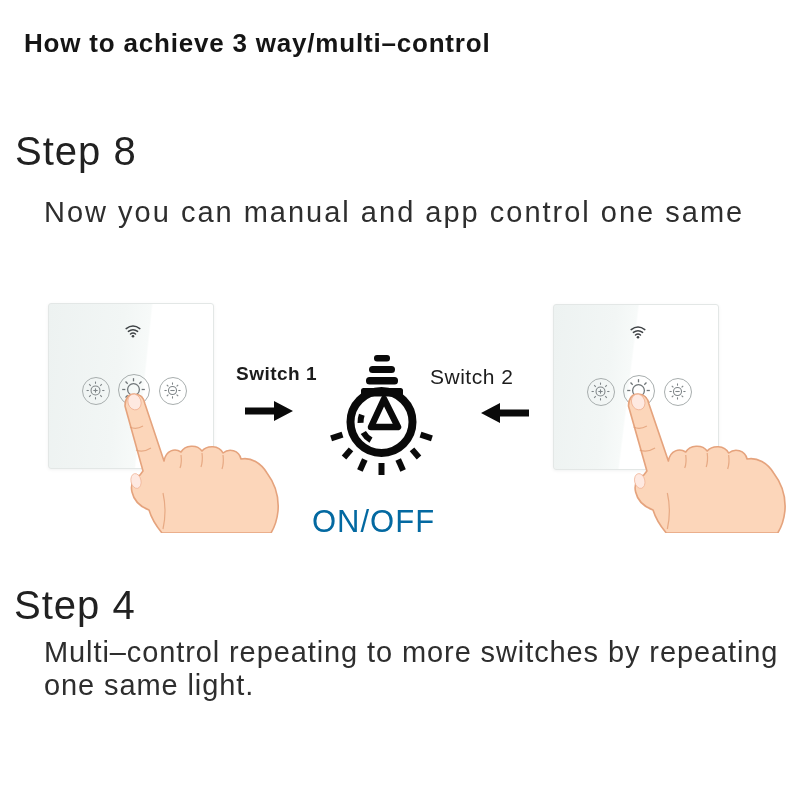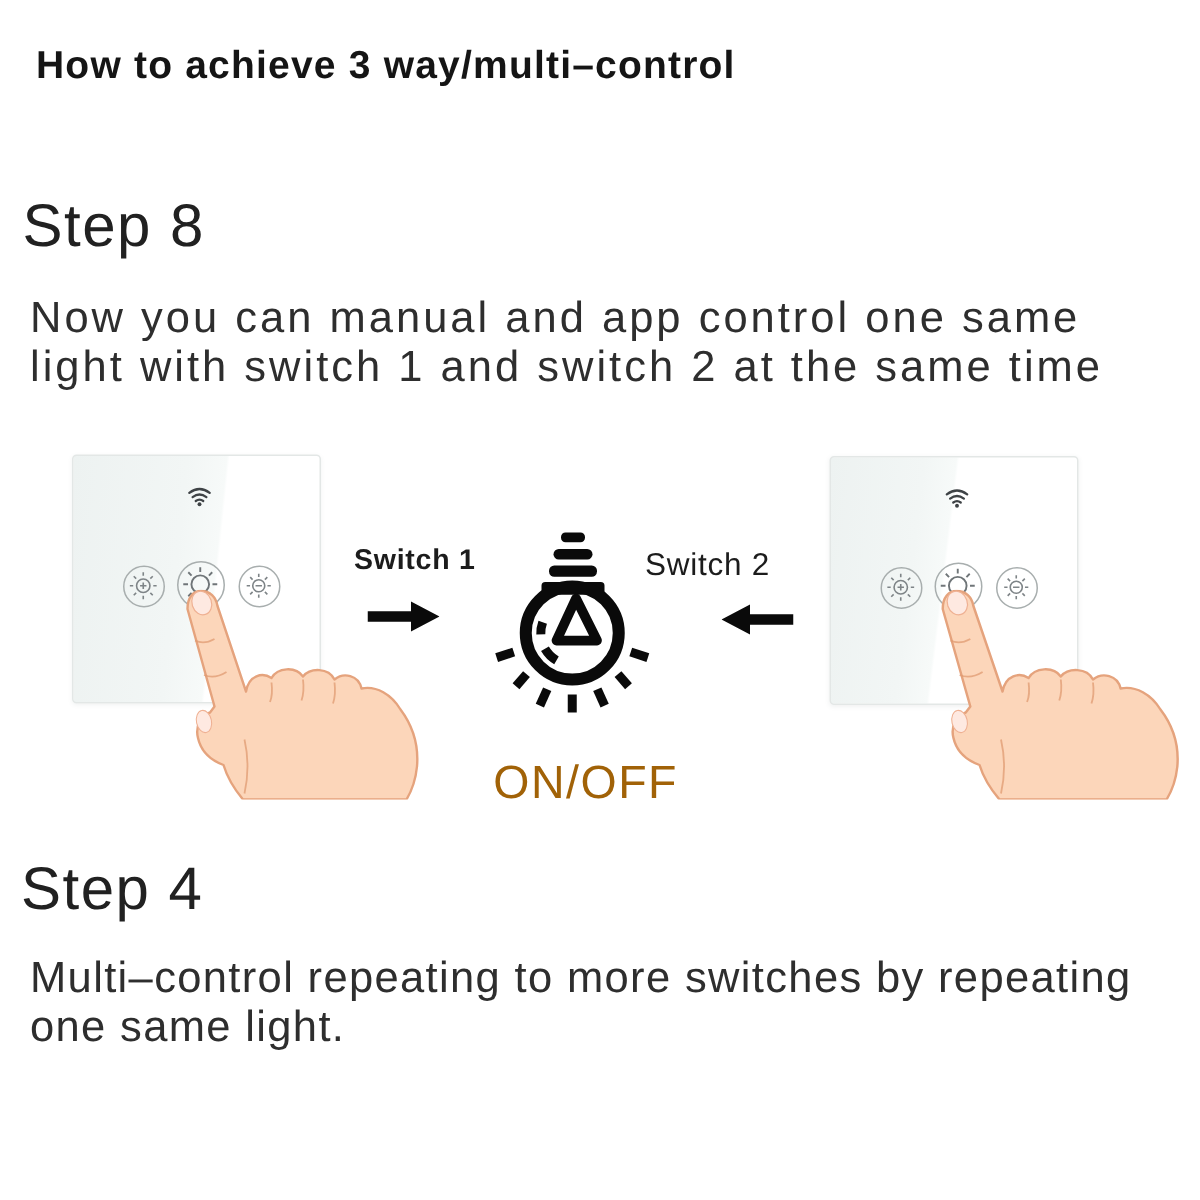--- a/index.html
+++ b/index.html
@@ -5,22 +5,22 @@
   html,body{margin:0;padding:0;background:#ffffff;}
   .page{
     position:relative;width:800px;height:800px;background:#ffffff;overflow:hidden;
     font-family:"Liberation Sans", sans-serif;color:#222;
   }
   .abs{position:absolute;}
   .nowrap{white-space:nowrap;}
   #title{left:24px;top:29px;font-size:26px;font-weight:700;letter-spacing:0.8px;color:#151515;line-height:1.15;}
   .step-heading{font-size:40px;font-weight:400;letter-spacing:1px;color:#212121;line-height:1;}
   #step3-heading{left:15px;top:131px;}
-  #step4-heading{left:14px;top:573px;}
-  .body-text{font-size:29px;font-weight:400;color:#2e2e2e;line-height:32.5px;}
+  #step4-heading{left:14px;top:585px;}
+  .body-text{font-size:29px;font-weight:400;color:#2e2e2e;line-height:32.5px;margin-left:24px;}
   #step3-body{left:20px;top:196px;letter-spacing:2px;}
   #step4-body{left:20px;top:636px;letter-spacing:0.9px;}
 
   
   .panel{
     width:166px;height:166px;box-sizing:border-box;
     border:1px solid #e3e7e6;border-radius:3px;
     box-shadow:0 1px 3px rgba(120,130,130,0.10);
   }
   #panel-left{left:48px;top:303px;
@@ -33,37 +33,36 @@
   .btn-2{left:69px;top:70px;width:32px;height:32px;}
   .btn-3{left:110px;top:73px;width:28px;height:28px;}
   .sunicon{display:block;}
 
   
   #switch1-label{left:236px;top:363px;width:92px;font-size:19px;letter-spacing:0.5px;color:#1c1c1c;font-weight:bold;}
   #switch2-label{left:430px;top:365px;width:94px;text-align:left;font-size:21px;letter-spacing:0.5px;color:#1c1c1c;}
   #arrow-right{left:245px;top:400px;}
   #arrow-left{left:481px;top:402px;}
   #bulb{left:322px;top:348px;}
-  #onoff-label{left:312px;top:504px;width:140px;text-align:right;font-size:31px;letter-spacing:1px;font-weight:500;color:#a16207;}
+  #onoff-label{left:312px;top:504px;width:140px;text-align:left;font-size:31px;letter-spacing:1px;font-weight:500;color:#0369a1;}
 
   
   #hand-left{left:103px;top:393px;}
   #hand-right{left:606px;top:393px;}
 </style>
 </head>
 <body>
 
 <div class="page">
 
   <div id="title" class="abs nowrap">How to achieve 3 way/multi–control</div>
 
   <div id="step3-heading" class="abs step-heading nowrap">Step 8</div>
   <div id="step3-body" class="abs body-text">
     <div class="nowrap">Now you can manual and app control one same</div>
-    <div class="nowrap">light with switch 1 and switch 2 at the same time</div>
   </div>
 
   <div id="panel-left" class="abs panel">
     <svg class="abs wifi" width="18" height="14" viewBox="0 0 18 14">
       <g fill="none" stroke="#3f4346" stroke-width="1.5" stroke-linecap="round">
         <path d="M2.2,4.6 Q9,-0.6 15.8,4.6"></path>
         <path d="M4.4,7.4 Q9,3.9 13.6,7.4"></path>
         <path d="M6.5,10 Q9,8.1 11.5,10"></path>
       </g>
       <circle cx="9" cy="12.2" r="1.3" fill="#3f4346"></circle>

